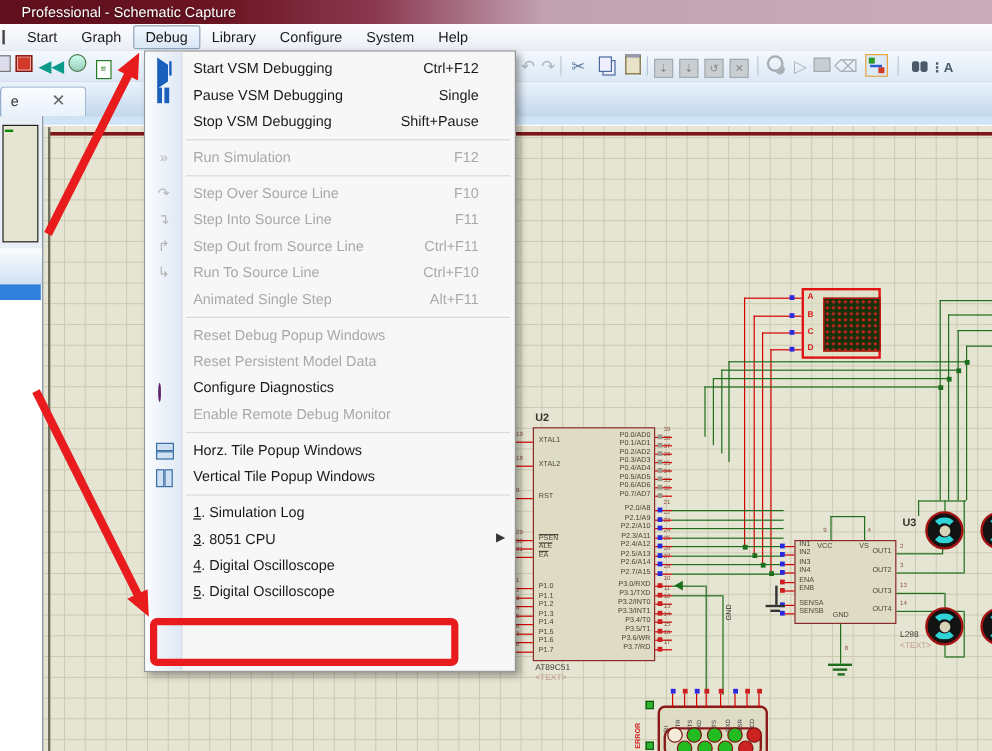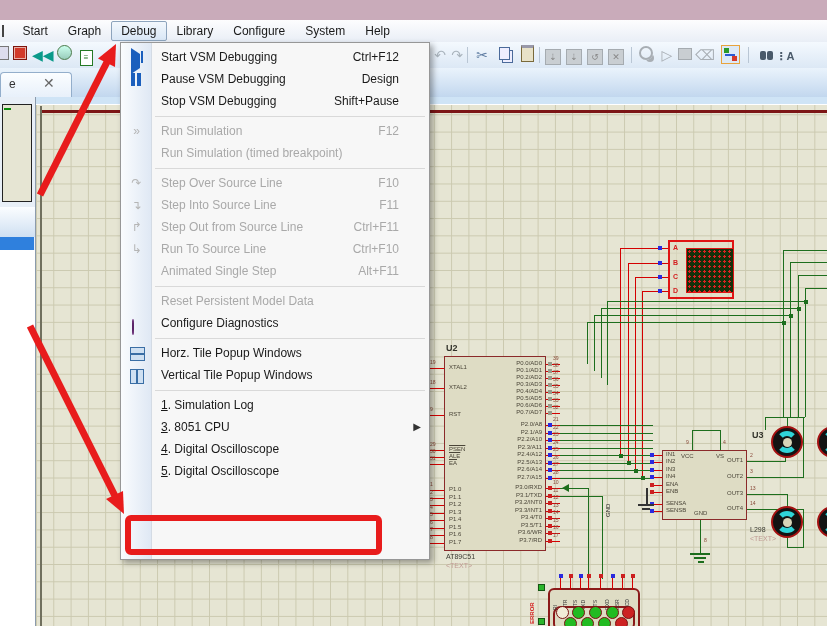--- a/index.html
+++ b/index.html
@@ -101,20 +101,23 @@
   .ic-tilev:before,.ic-tilev:after{content:"";position:absolute;top:1px;width:5px;height:13px;background:#cfe0f2;border:1px solid #3a6ea5;}
   .ic-tilev:before{left:1px;} .ic-tilev:after{left:8px;}
 
   #annot{position:absolute;left:0;top:0;width:827px;height:626px;z-index:99;pointer-events:none;}
 </style>
 </head>
 <body>
 
 <div id="screen">
 
+  <div id="titlebar">
+    <div class="t">Professional - Schematic Capture</div>
+  </div>
 
   <div id="menubar">
     <div class="stub"></div>
     <span style="display:inline-block;width:8px"></span>
     <span id="mb-items"><span class="mitem">Start</span><span class="mitem">Graph</span><span class="mitem active">Debug</span><span class="mitem">Library</span><span class="mitem">Configure</span><span class="mitem">System</span><span class="mitem">Help</span></span>
   </div>
 
   <div id="toolbar">
       <div class="tbi" style="left: -8px;"><span style="display:inline-block;width:12px;height:12px;border:1px solid #777;background:#dde"></span></div>
       <div class="tbi" style="left: 10px;"><span style="display:inline-block;width:12px;height:12px;background:#d23a2a;border:1px solid #7c150d;box-shadow:0 0 0 1px #e8b0a8 inset"></span></div>
@@ -504,34 +507,35 @@
     <div id="lp-grad"></div>
     <div id="lp-sel"></div>
     <div id="lp-list"></div>
     <div class="divider"></div>
   </div>
 
   <div id="debugmenu">
     <div class="gutter"></div>
     <div id="dm-items" style="position:relative;padding-top:3px;">
         <div class="dmi"><span class="micon"><span class="ic-play"></span></span><span>Start VSM Debugging</span><span class="sc">Ctrl+F12</span></div>
-        <div class="dmi"><span class="micon ic-pause"></span><span>Pause VSM Debugging</span><span class="sc">Design</span></div>
+        <div class="dmi"><span class="micon ic-pause"></span><span>Pause VSM Debugging</span><span class="sc">Single</span></div>
         <div class="dmi"><span class="micon"><span class="ic-stop"></span></span><span>Stop VSM Debugging</span><span class="sc">Shift+Pause</span></div>
         <div class="dsep"></div>
         <div class="dmi dis"><span class="micon ic-gray">»</span><span>Run Simulation</span><span class="sc">F12</span></div>
-        <div class="dmi dis"><span>Run Simulation (timed breakpoint)</span></div>
         <div class="dsep"></div>
         <div class="dmi dis"><span class="micon ic-gray">↷</span><span>Step Over Source Line</span><span class="sc">F10</span></div>
         <div class="dmi dis"><span class="micon ic-gray">↴</span><span>Step Into Source Line</span><span class="sc">F11</span></div>
         <div class="dmi dis"><span class="micon ic-gray">↱</span><span>Step Out from Source Line</span><span class="sc">Ctrl+F11</span></div>
         <div class="dmi dis"><span class="micon ic-gray">↳</span><span>Run To Source Line</span><span class="sc">Ctrl+F10</span></div>
         <div class="dmi dis"><span>Animated Single Step</span><span class="sc">Alt+F11</span></div>
         <div class="dsep"></div>
+        <div class="dmi dis"><span>Reset Debug Popup Windows</span></div>
         <div class="dmi dis"><span>Reset Persistent Model Data</span></div>
         <div class="dmi"><span class="micon"><span class="ic-bug"></span></span><span>Configure Diagnostics</span></div>
+        <div class="dmi dis"><span>Enable Remote Debug Monitor</span></div>
         <div class="dsep"></div>
         <div class="dmi"><span class="micon ic-tileh"></span><span>Horz. Tile Popup Windows</span></div>
         <div class="dmi"><span class="micon ic-tilev"></span><span>Vertical Tile Popup Windows</span></div>
         <div class="dsep"></div>
         <div class="dmi"><u>1</u>. <span>Simulation Log</span></div>
         <div class="dmi"><u>3</u>. <span>8051 CPU</span><span class="sub">▶</span></div>
         <div class="dmi"><u>4</u>. <span>Digital Oscilloscope</span></div>
         <div class="dmi"><u>5</u>. <span>Digital Oscilloscope</span></div>
       </div>
   </div>

